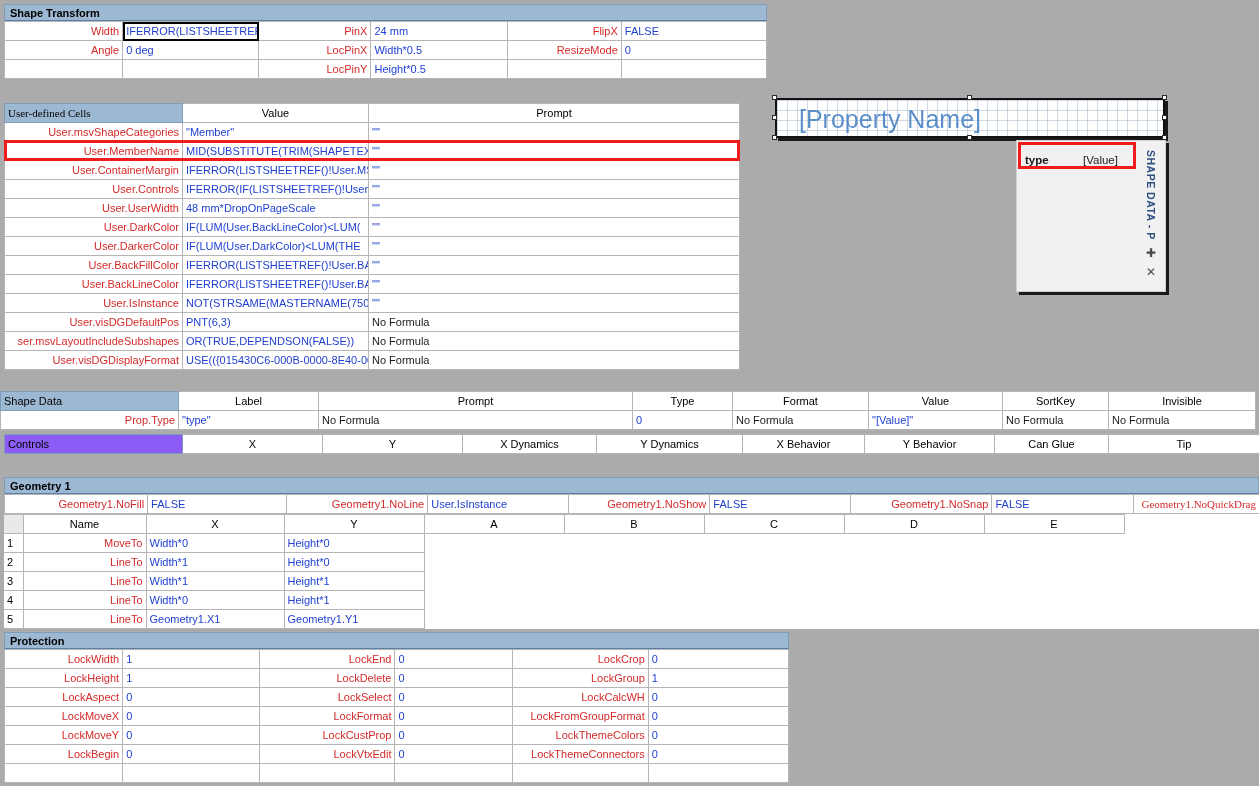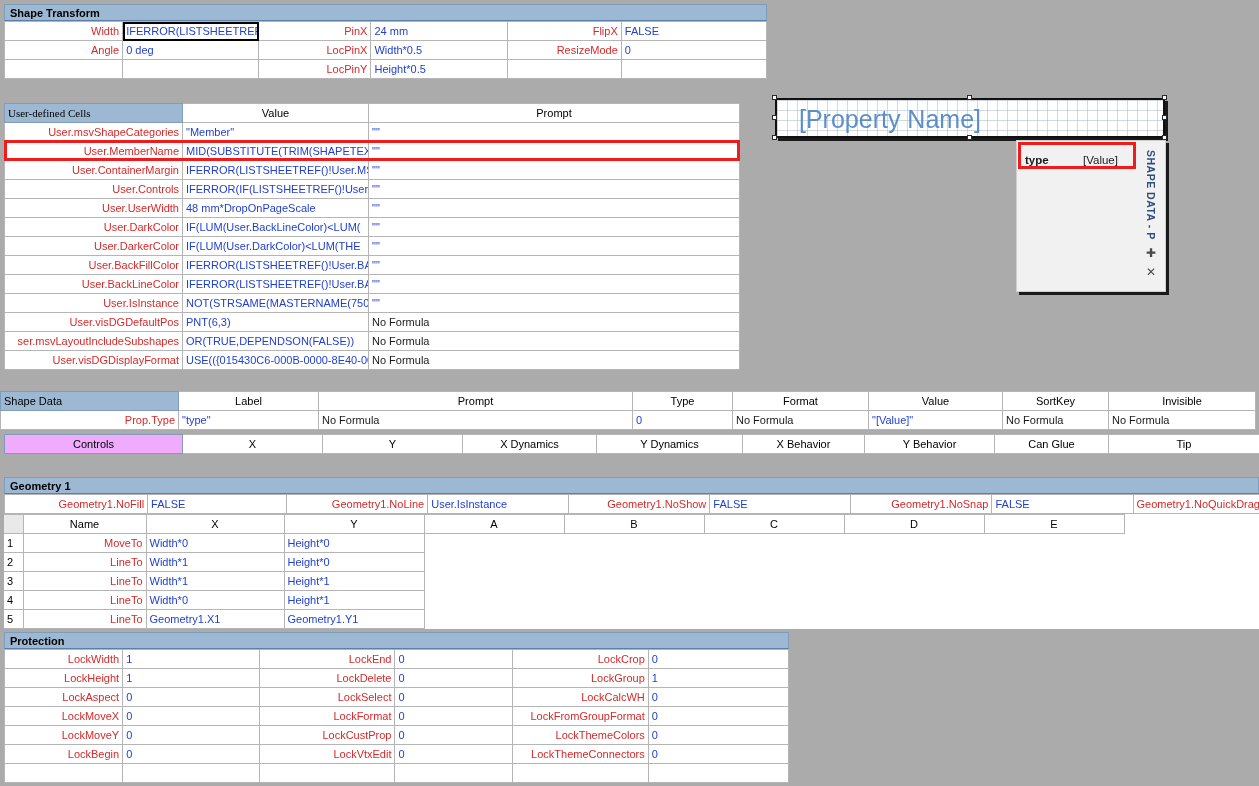--- a/index.html
+++ b/index.html
@@ -287,21 +287,21 @@
           <col style="width:140px">
           <col style="width:134px">
           <col style="width:146px">
           <col style="width:122px">
           <col style="width:130px">
           <col style="width:114px">
           <col style="width:151px">
         </colgroup>
       <tbody>
         <tr>
-          <td class="colhdr" style="background:#f0abfc;text-align:center;border-color:#7f9db9;">Controls</td>
+          <td class="colhdr" style="background:#8b5cf6;text-align:left;border-color:#7f9db9;">Controls</td>
           <td class="colhdr">X</td>
           <td class="colhdr">Y</td>
           <td class="colhdr">X Dynamics</td>
           <td class="colhdr">Y Dynamics</td>
           <td class="colhdr">X Behavior</td>
           <td class="colhdr">Y Behavior</td>
           <td class="colhdr">Can Glue</td>
           <td class="colhdr">Tip</td>
         </tr>
       </tbody>
@@ -325,21 +325,21 @@
       <tbody>
         <tr>
           <td class="rowhdr">Geometry1.NoFill</td>
           <td class="val">FALSE</td>
           <td class="rowhdr">Geometry1.NoLine</td>
           <td class="val">User.IsInstance</td>
           <td class="rowhdr">Geometry1.NoShow</td>
           <td class="val">FALSE</td>
           <td class="rowhdr">Geometry1.NoSnap</td>
           <td class="val">FALSE</td>
-          <td class="rowhdr" style="border-right:none;">Geometry1.NoQuickDrag</td>
+          <td class="rowhdr" style="border-right:none;font-family:Liberation Serif, serif;">Geometry1.NoQuickDrag</td>
         </tr>
       </tbody>
     </table>
     <table class="grid" style="width:529px;">
       <colgroup>
           <col style="width:19px">
           <col style="width:123px">
           <col style="width:138px">
           <col style="width:140px">
           <col style="width:140px">

